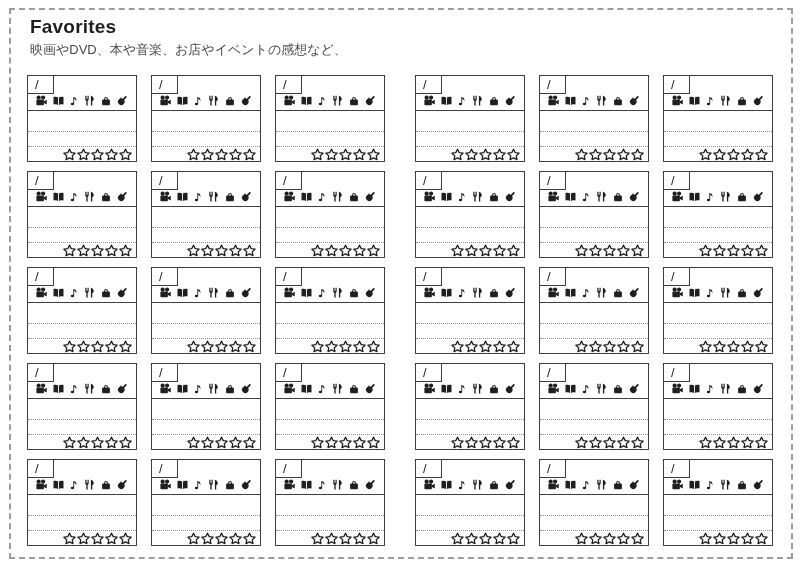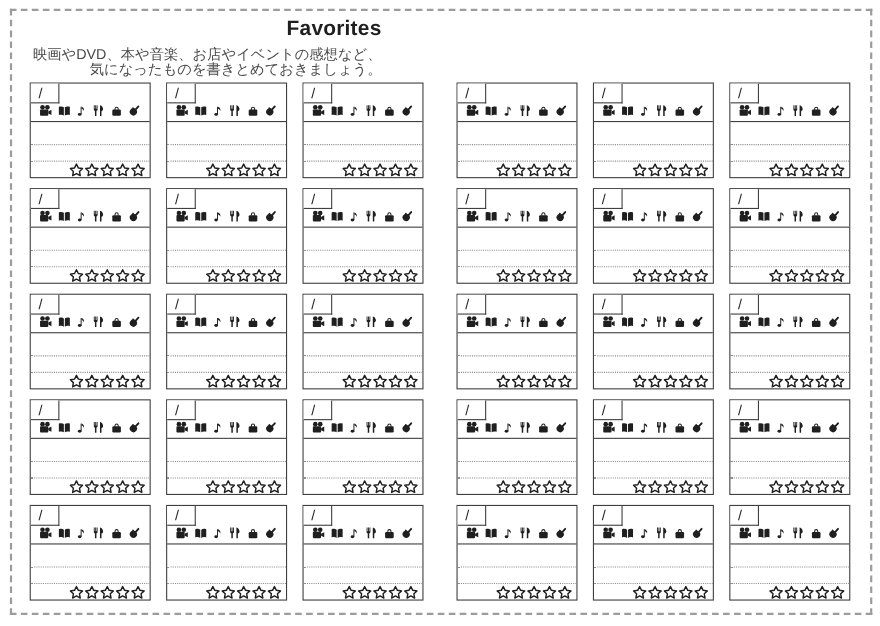--- a/index.html
+++ b/index.html
@@ -13,21 +13,21 @@
   .sheet { position: absolute; inset: 0; }
 
   
   .page-border {
     position: absolute;
     top: 8px; left: 9px; right: 7px; bottom: 10px;
     border: 2px dashed var(--page_dash, #9c9c9c);
     pointer-events: none;
   }
 
-  .header { position: absolute; left: 30px; top: 16px; text-align: right; }
+  .header { position: absolute; left: 30px; top: 16px; }
   .header h1 {
     font-size: 19px;
     font-weight: bold;
     letter-spacing: 0.2px;
     color: var(--ink, #1f1f1f);
     margin-bottom: 5px;
   }
   .header .sub {
     font-size: 13px;
     line-height: 13px;
@@ -100,21 +100,20 @@
 </style>
 </head>
 <body>
 
 <div class="sheet">
   <div class="page-border"></div>
 
   <header class="header">
     <h1>Favorites</h1>
     <p class="sub">映画やDVD、本や音楽、お店やイベントの感想など、</p>
-    <p class="sub">気になったものを書きとめておきましょう。</p>
   </header>
 
   <main class="cards-area">
     <section class="half">
         <div class="card">
     <div class="card-top">
       <div class="date-box">
         <span class="slash">/</span>
       </div>
       <div class="icons">

